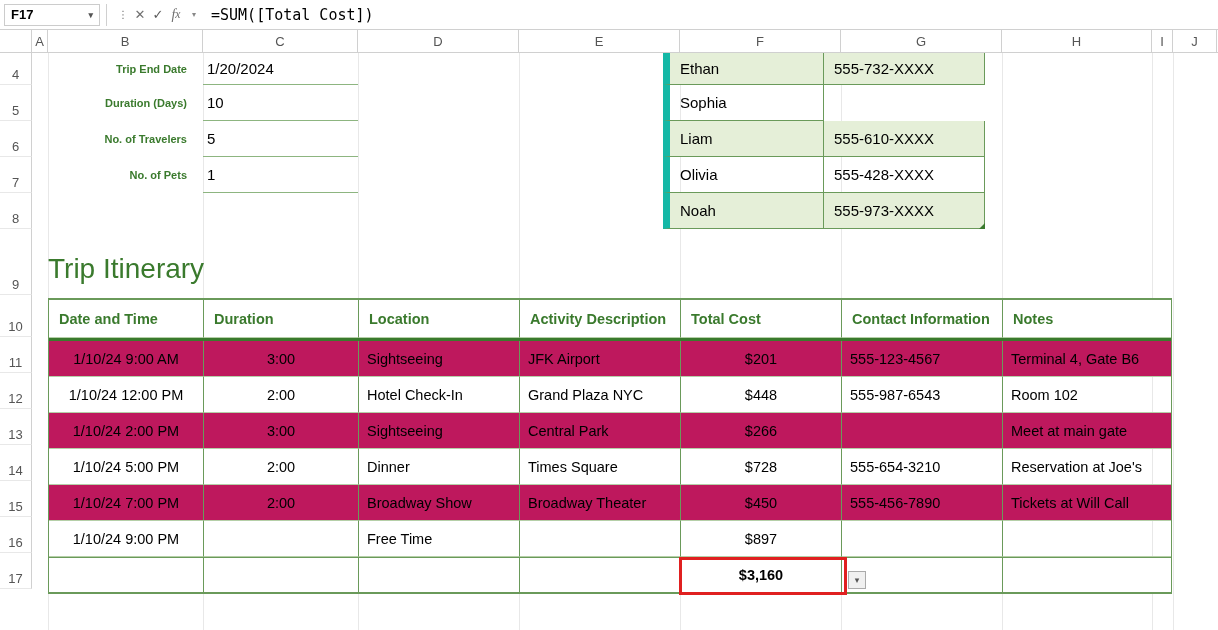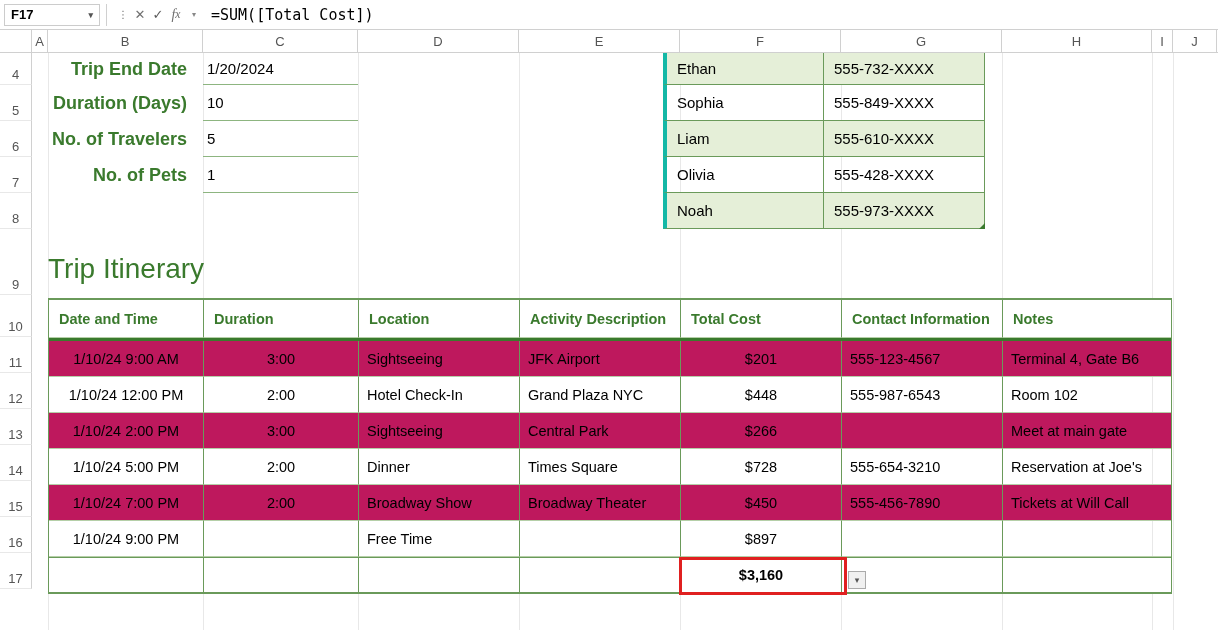--- a/index.html
+++ b/index.html
@@ -141,21 +141,21 @@
       align-items: center;
       height: 36px;
     }
     .summary-row:first-child { height: 32px; }
     .summary-label {
       width: 171px;
       text-align: right;
       padding-right: 16px;
       color: #3a7a2d;
       font-weight: 600;
-      font-size: 18px;
+      font-size: 11px;
     }
     .summary-value {
       width: 155px;
       padding-left: 4px;
       border-bottom: 1px solid #8db580;
       font-size: 15px;
       height: 100%;
       display: flex;
       align-items: center;
     }
@@ -173,21 +173,21 @@
     .em-row:first-child { height: 32px; }
     .em-cell {
       width: 161px;
       padding: 0 10px;
       display: flex;
       align-items: center;
       border-right: 1px solid #6a9a5a;
       border-bottom: 1px solid #6a9a5a;
       font-size: 15px;
     }
-    .em-row .em-cell:first-child { border-left: 4px solid #14b8a6; }
+    .em-row .em-cell:first-child { border-left: 7px solid #14b8a6; }
     .em-row.alt .em-cell { background: #e5efd8; }
     .em-row:last-child .em-cell { border-bottom: 2px solid #6a9a5a; }
     .em-corner {
       position: absolute;
       right: 0;
       bottom: 0;
       width: 0; height: 0;
       border-left: 6px solid transparent;
       border-bottom: 6px solid #3a7a2d;
     }
@@ -359,21 +359,20 @@
         </div>
       </div>
 
       <div class="emergency-table" id="emergency-table">
         <div class="em-row alt" style="height: 32px;">
           <div class="em-cell">Ethan</div>
           <div class="em-cell">555-732-XXXX</div>
         </div>
         <div class="em-row">
           <div class="em-cell">Sophia</div>
-          <div class="em-cell">555-849-XXXX</div>
         </div>
         <div class="em-row alt">
           <div class="em-cell">Liam</div>
           <div class="em-cell">555-610-XXXX</div>
         </div>
         <div class="em-row">
           <div class="em-cell">Olivia</div>
           <div class="em-cell">555-428-XXXX</div>
         </div>
         <div class="em-row alt">

